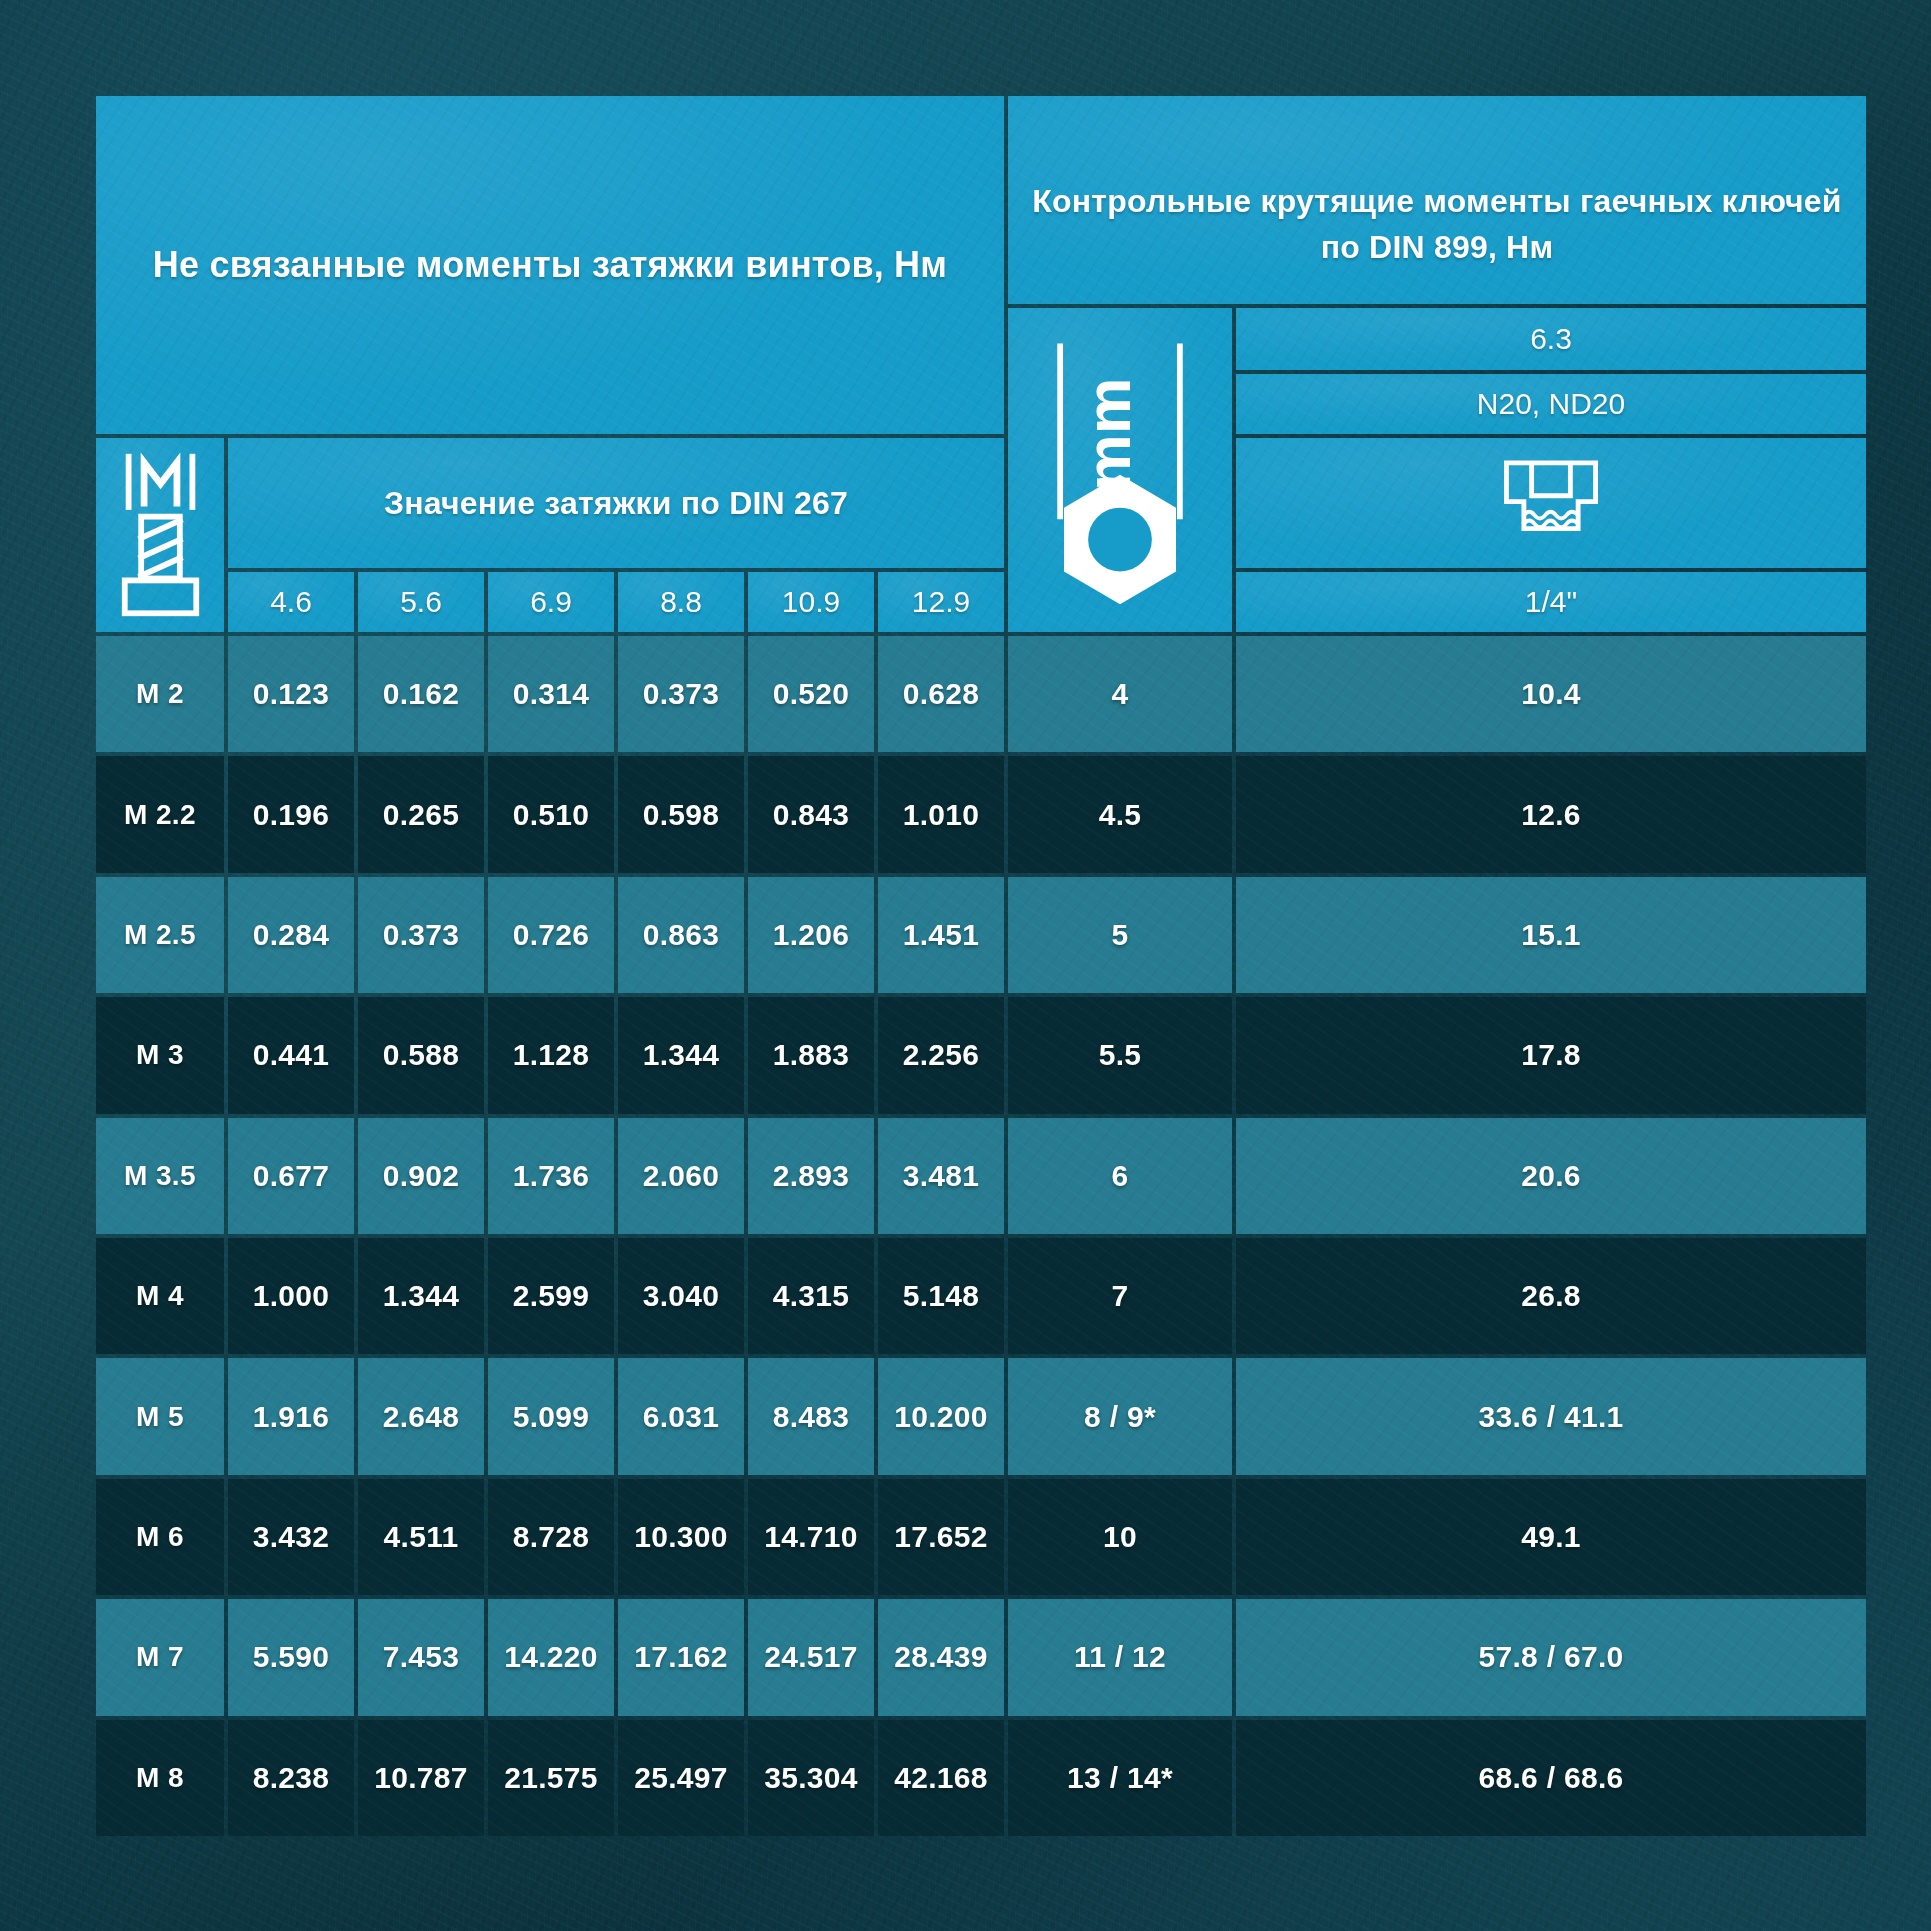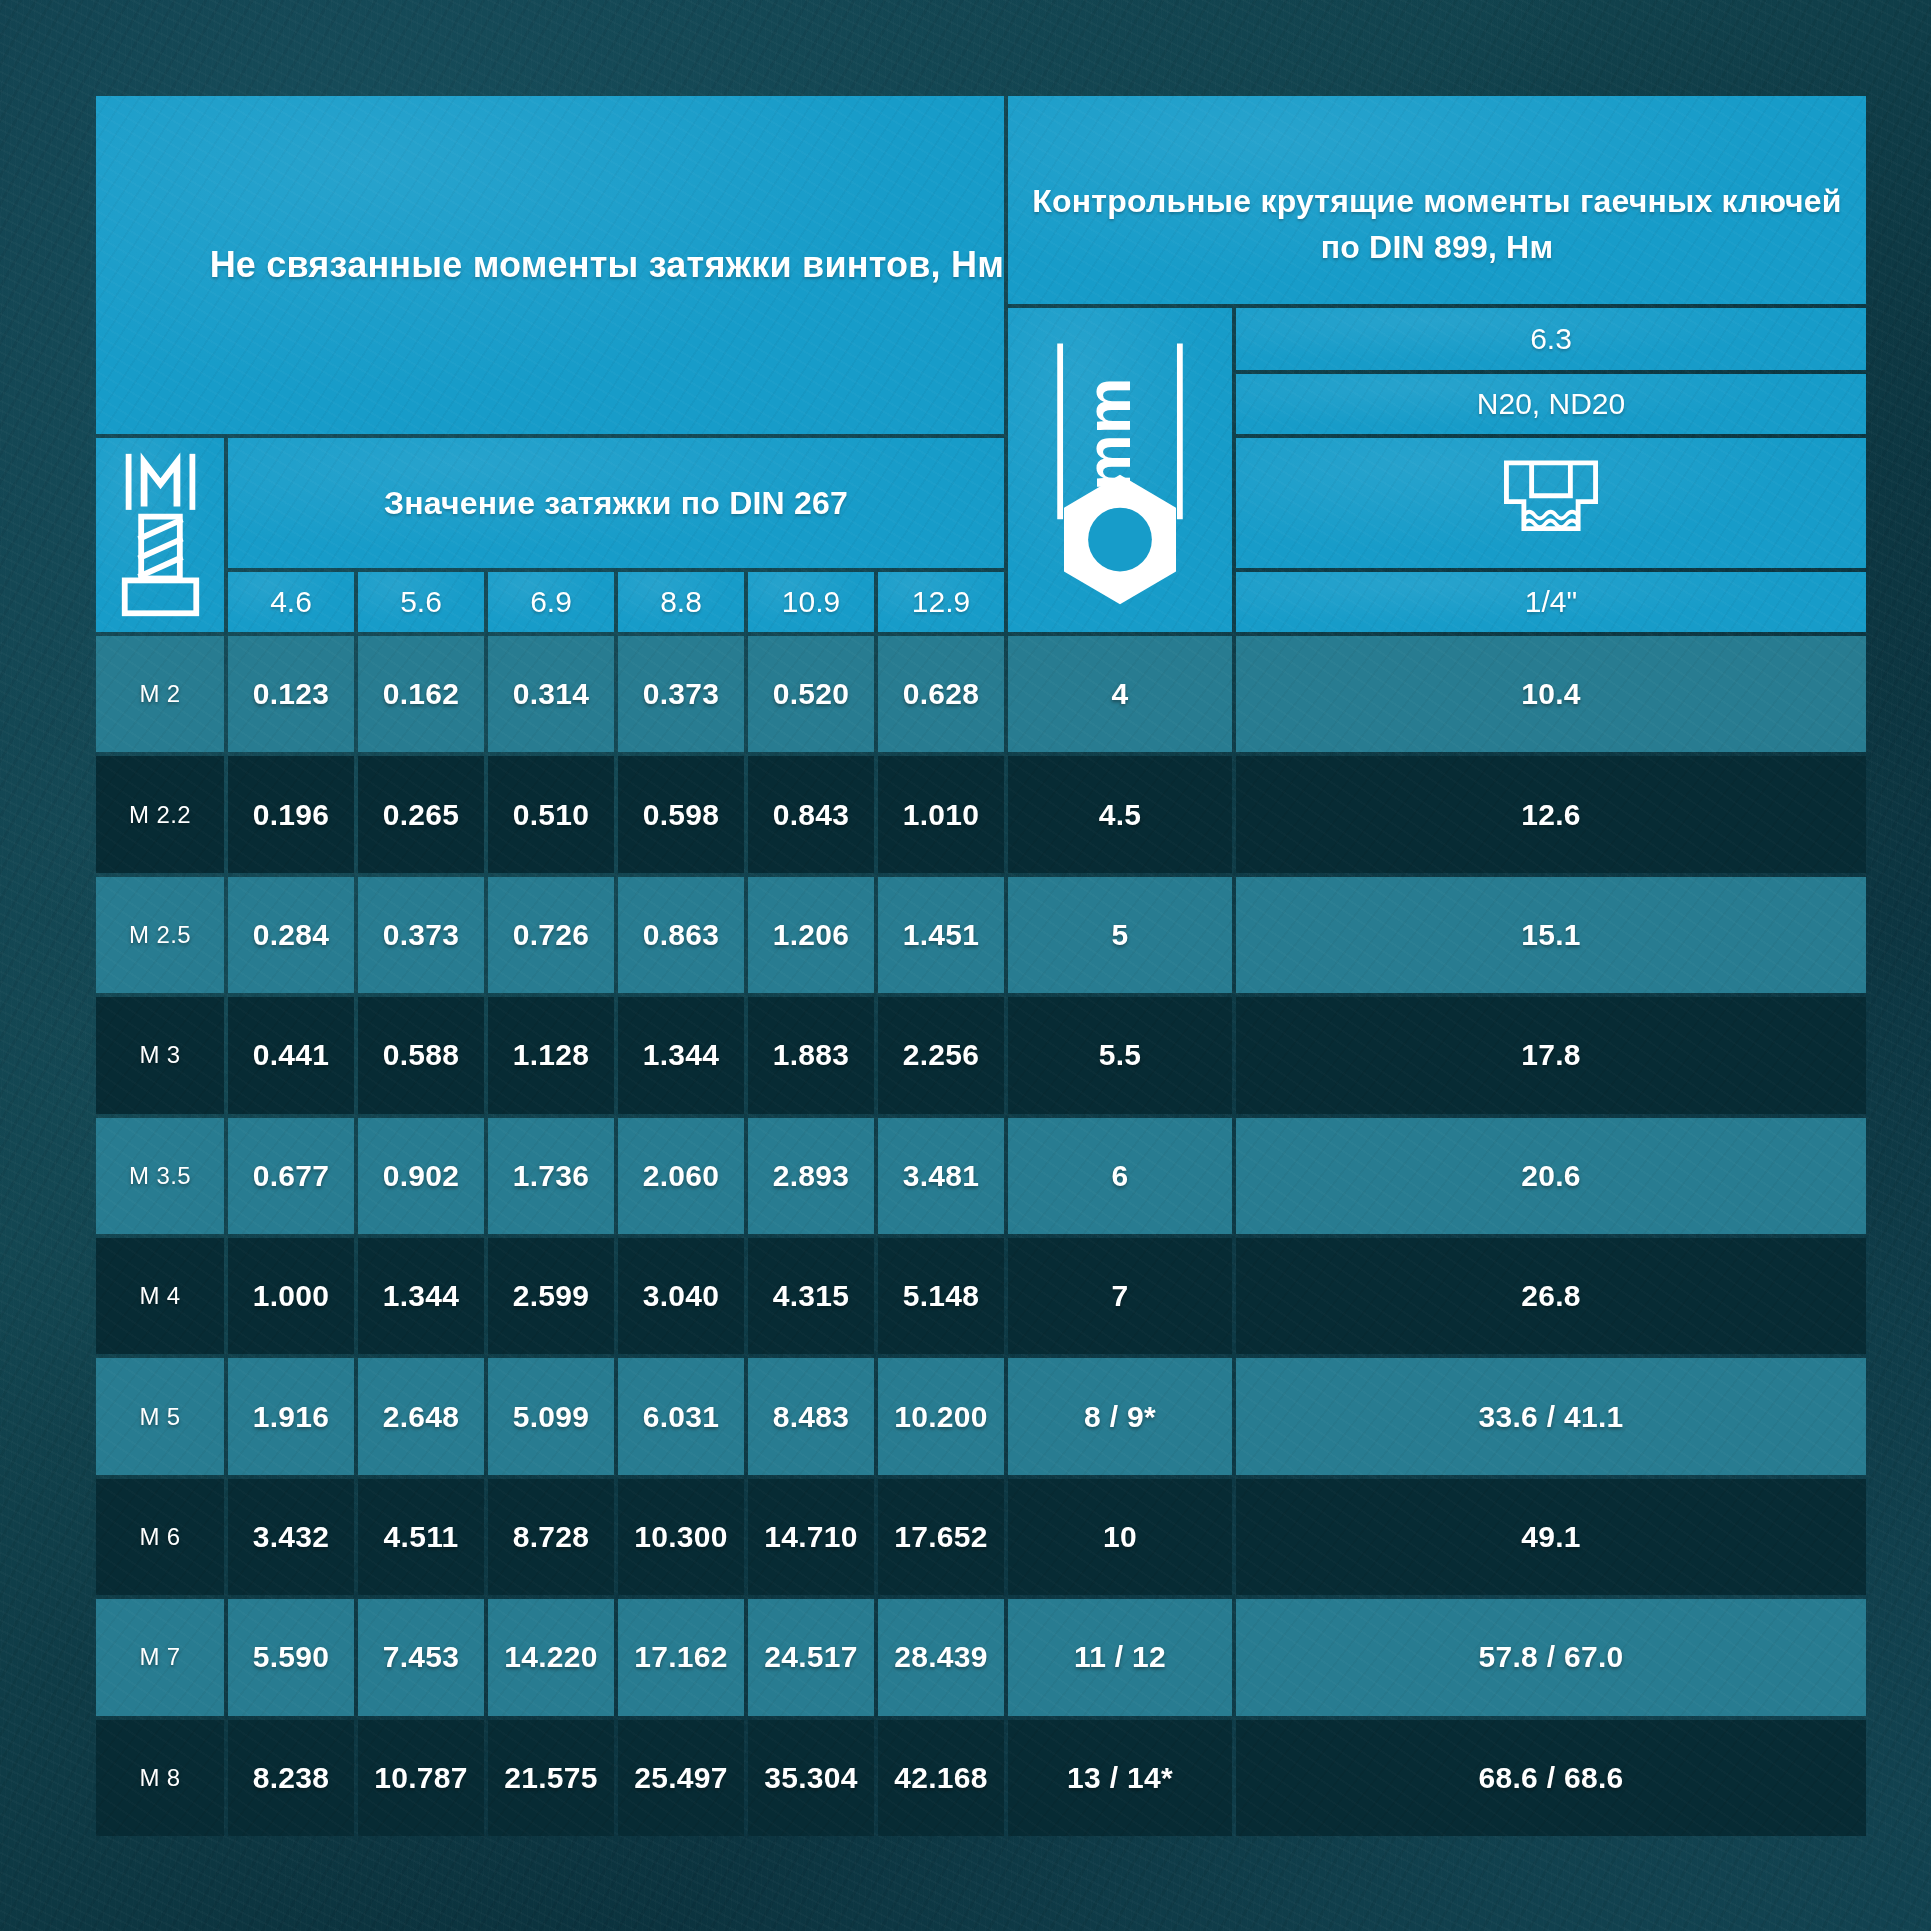--- a/index.html
+++ b/index.html
@@ -85,21 +85,21 @@
   }
   .grade{
     font-size:30px; font-weight:normal;
     text-shadow:0 1.9px 2.9px rgba(0,0,0,.25);
   }
   .cellval{
     font-size:30px; font-weight:bold; letter-spacing:0.3px;
     text-shadow:0 1.9px 3.9px rgba(0,0,0,.4);
   }
   .sizelbl{
-    font-size:24px; font-weight:normal; letter-spacing:0.4px;
+    font-size:28px; font-weight:bold; letter-spacing:0.4px;
     text-shadow:0 1.9px 3.9px rgba(0,0,0,.4);
   }
   .icon-cell svg{ display:block; margin:0 auto; }
 </style>
 </head>
 <body>
 
 <div class="bg"></div>
 
 <div class="table-wrap">
@@ -110,21 +110,21 @@
         <col style="width:126px">
         <col style="width:126px">
       <col style="width:126px">
         <col style="width:126px">
         <col style="width:126px">
       <col style="width:224px">
       <col style="width:630px">
     </colgroup>
     <tbody id="tbody">
         <tr>
-          <td class="hcell" colspan="7" rowspan="3" style="height: 338px; text-align: right;">
+          <td class="hcell" colspan="7" rowspan="3" style="height: 338px;">
             <div class="title-big">Не связанные моменты затяжки винтов, Нм</div>
           </td>
           <td class="hcell" colspan="2" style="height: 208px;">
             <div class="title-right">Контрольные крутящие моменты гаечных ключей по DIN 899, Нм</div>
           </td>
         </tr>
         <tr>
           <td class="hcell icon-cell" rowspan="4"><span><svg width="174" height="280" viewBox="0 0 180 290" fill="none">
       <line x1="28" y1="14" x2="28" y2="196" stroke="#fff" stroke-width="6"></line>
       <line x1="152" y1="14" x2="152" y2="196" stroke="#fff" stroke-width="6"></line>

